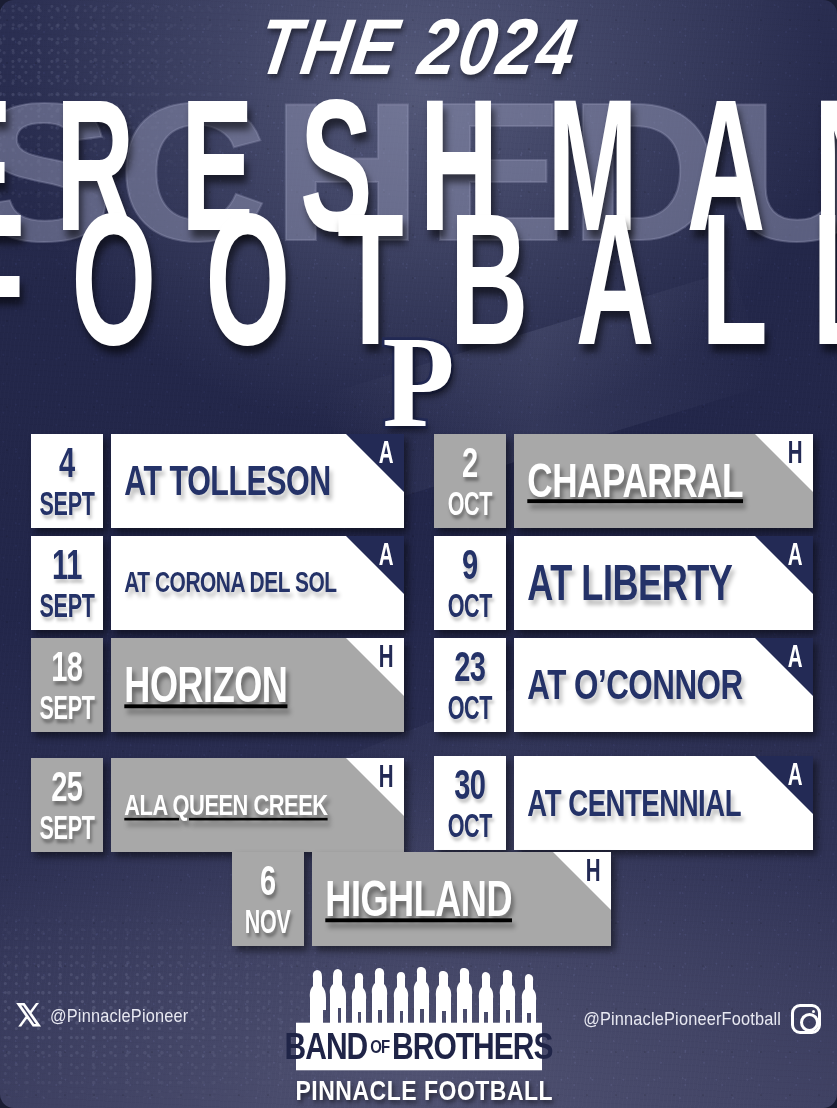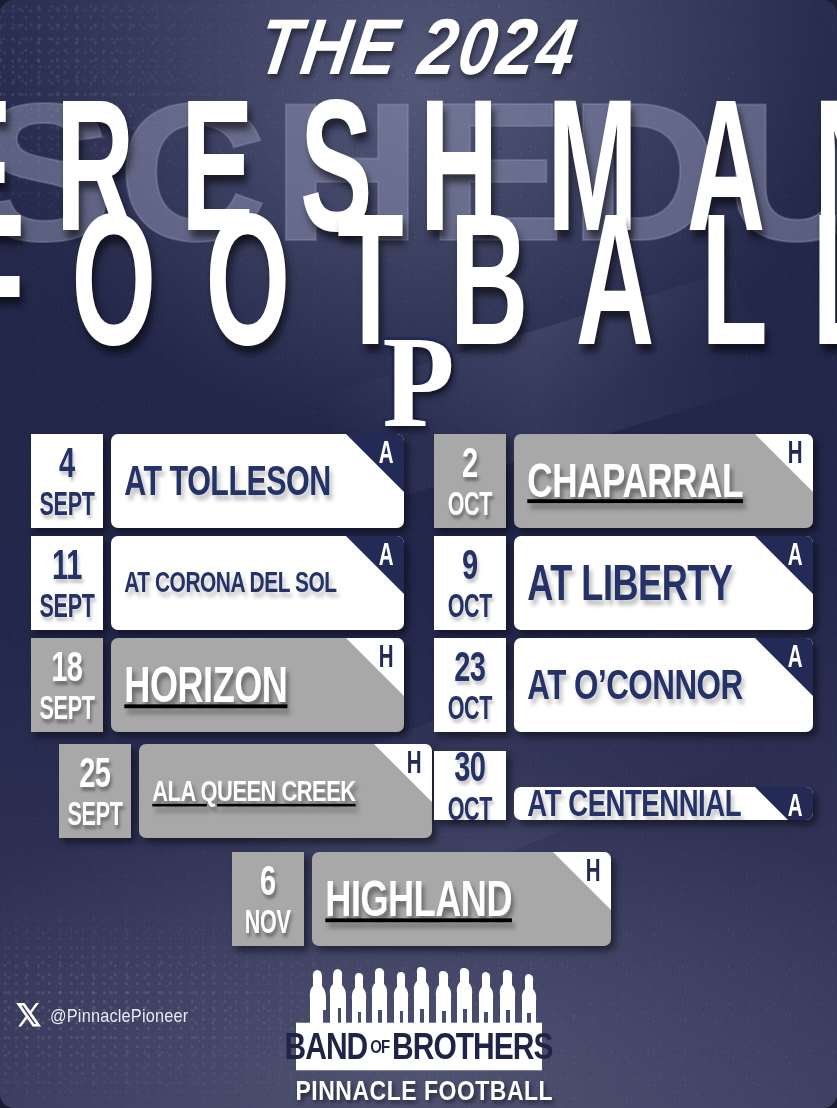--- a/index.html
+++ b/index.html
@@ -189,21 +189,20 @@
 
   .gap { flex: 0 0 8px; }
 
   .teamcard {
     position: relative;
     flex: 1 1 auto;
     display: flex;
     align-items: center;
     overflow: hidden;
     box-shadow: 4px 5px 7px rgba(0,0,0,.48);
-    border-radius: 7px;
   }
   .teamcard .tname {
     font-family: "Liberation Sans", sans-serif;
     font-weight: 700;
     font-size: 38px;
     padding-left: 14px;
     letter-spacing: -.5px;
     transform: scaleY(1.3) scaleX(.95);
     transform-origin: left center;
     white-space: nowrap;
@@ -405,21 +404,21 @@
         </div>
         <div class="gap"></div>
         <div class="teamcard">
           <div class="tname">HORIZON</div>
           <div class="corner">
             <div class="tri"></div>
             <div class="ltr">H</div>
           </div>
         </div>
       </div>
-      <div class="srow col-left home" style="top: 310px; margin-left: 28px;">
+      <div class="srow col-left home" style="top: 324px;">
         <div class="datebox">
           <div class="dnum">25</div>
           <div class="dmon">SEPT</div>
         </div>
         <div class="gap"></div>
         <div class="teamcard">
           <div class="tname" style="font-size: 23px;">ALA QUEEN CREEK</div>
           <div class="corner">
             <div class="tri"></div>
             <div class="ltr">H</div>
@@ -461,21 +460,21 @@
         </div>
         <div class="gap"></div>
         <div class="teamcard">
           <div class="tname" style="font-size: 33px;">AT  O’CONNOR</div>
           <div class="corner">
             <div class="tri"></div>
             <div class="ltr">A</div>
           </div>
         </div>
       </div>
-      <div class="srow col-right away" style="top: 292px; align-items: flex-end;">
+      <div class="srow col-right away" style="top: 322px;">
         <div class="datebox">
           <div class="dnum">30</div>
           <div class="dmon">OCT</div>
         </div>
         <div class="gap"></div>
         <div class="teamcard">
           <div class="tname" style="font-size: 29px;">AT CENTENNIAL</div>
           <div class="corner">
             <div class="tri"></div>
             <div class="ltr">A</div>
@@ -522,15 +521,19 @@
         </g>
       </svg>
       <div class="bob-main">
         <span>BAND</span>
           <span class="bob-of">OF</span>
           <span>BROTHERS</span>
       </div>
       <div class="bob-sub">PINNACLE FOOTBALL</div>
     </div>
 
+    <div class="ig-handle">
+      <span class="handle-text">@PinnaclePioneerFootball</span>
+      <span class="ig-glyph"></span>
+    </div>
   </div>
 
 </div>
 
 </body></html>

